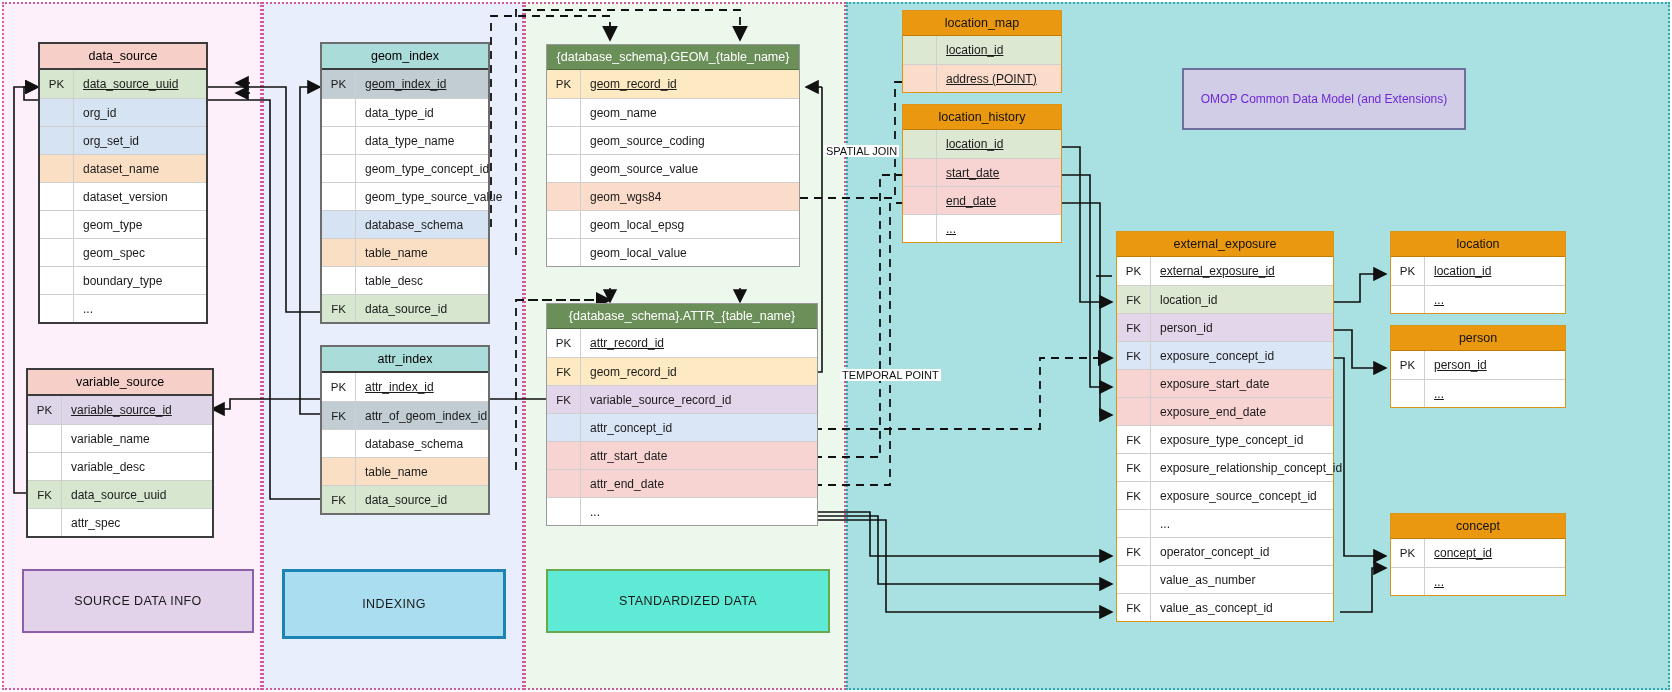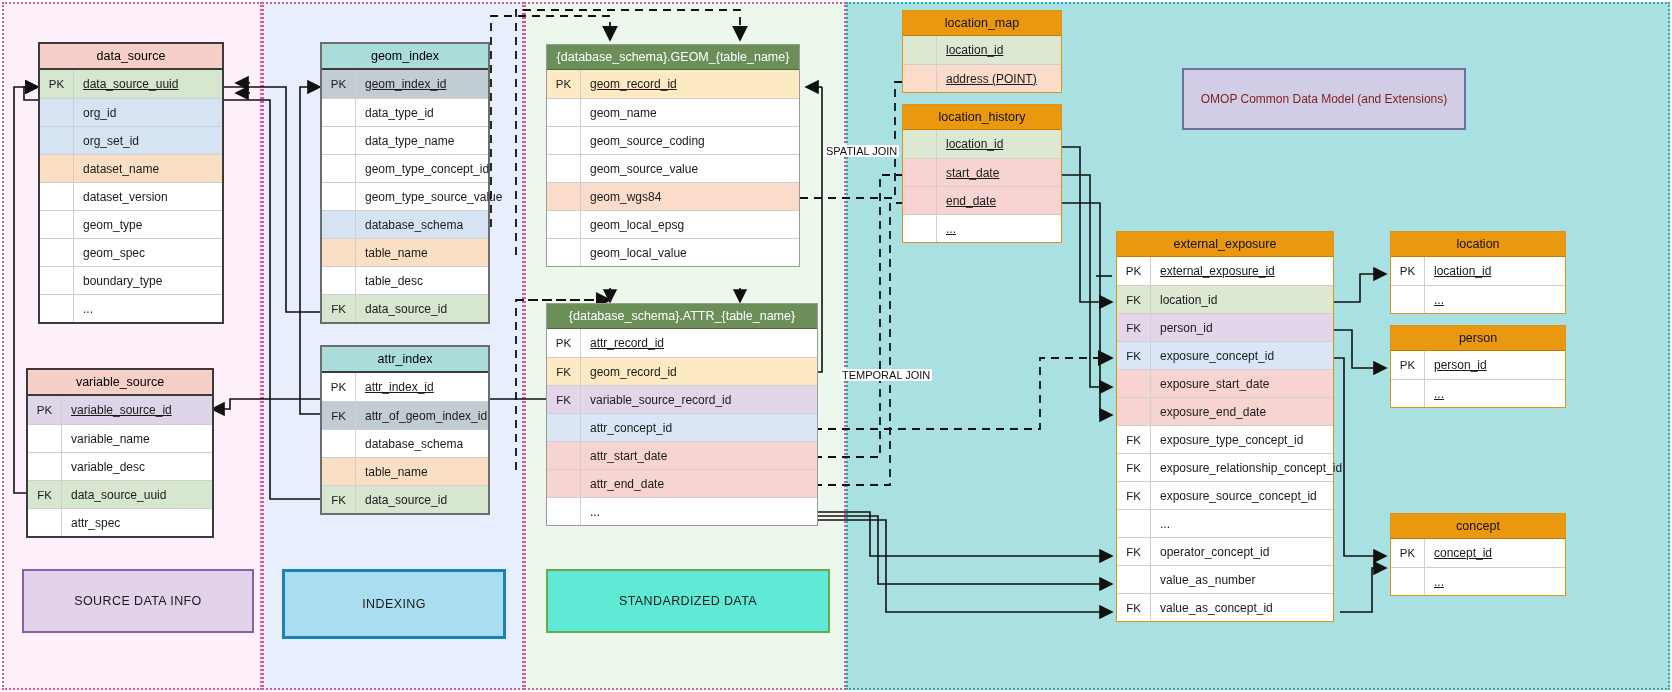--- a/index.html
+++ b/index.html
@@ -15,21 +15,21 @@
 
   
   .legend{position:absolute;box-sizing:border-box;display:flex;align-items:center;justify-content:center;
           font-size:12.5px;color:#1a1a1a;letter-spacing:.4px;}
   .legend-src {left:22px;  top:569px; width:232px; height:64px; background:#e2d2ea; border:2px solid #8c5fa8;}
   .legend-idx {left:282px; top:569px; width:224px; height:70px; background:#a9ddef; border:3px solid #1b84b5;}
   .legend-std {left:546px; top:569px; width:284px; height:64px; background:#5eead4; border:2px solid #6aa84f;}
 
   .omop-note{position:absolute;left:1182px;top:68px;width:284px;height:62px;background:#d2cde6;
              border:2px solid #6f6f9e;box-sizing:border-box;display:flex;align-items:center;
-             justify-content:center;font-size:12px;color:#7f1d1d;text-align:center;padding:0 6px;}
+             justify-content:center;font-size:12px;color:#6d28d9;text-align:center;padding:0 6px;}
 
   
   .tbl{position:absolute;box-sizing:border-box;background:#fff;}
   .tbl .thead{box-sizing:border-box;text-align:center;font-size:12.5px;padding:5px 2px;font-weight:400;}
   .tbl .row{display:flex;box-spacing:0;box-sizing:border-box;font-size:12px;height:28px;align-items:stretch;}
   .tbl .key{width:34px;min-width:34px;display:flex;align-items:center;justify-content:center;
             font-size:11.5px;color:#1a1a1a;box-sizing:border-box;}
   .tbl .fld{flex:1;display:flex;align-items:center;padding-left:9px;box-sizing:border-box;color:#1a1a1a;}
   .tbl .fld.u{text-decoration:underline;}
 
@@ -145,23 +145,23 @@
       <path d="M800,429 L1040,429 L1040,358 L1112,358" marker-end="url(#ahd)"></path>
     </g>
 
     <g stroke="#111" stroke-width="1.6" fill="none" stroke-dasharray="7,5">
       <path d="M610,288 L610,302" marker-end="url(#ahd)"></path>
       <path d="M740,288 L740,302" marker-end="url(#ahd)"></path>
     </g>
   </svg>
 
   <span class="jl" style="left:824px;top:145px;">SPATIAL JOIN</span>
-  <span class="jl" style="left:840px;top:369px;">TEMPORAL JOIN</span>
-
-  <div class="tbl shell-dark" style="left:38px;top:42px;width:186px;">
+  <span class="jl" style="left:840px;top:369px;">TEMPORAL POINT</span>
+
+  <div class="tbl shell-dark" style="left:38px;top:42px;width:170px;">
     <div class="thead hd-pink">data_source</div>
     <div>
         <div class="row c-green">
           <div class="key keyborder">PK</div>
           <div class="fld u">data_source_uuid</div>
         </div>
         <div class="row c-blue cellborder">
           <div class="key keyborder"></div>
           <div class="fld">org_id</div>
         </div>

